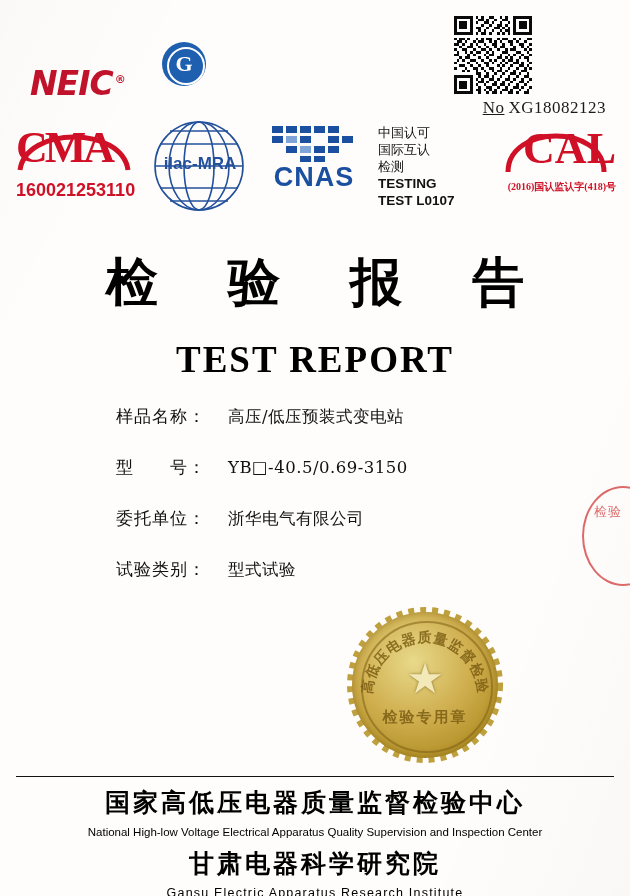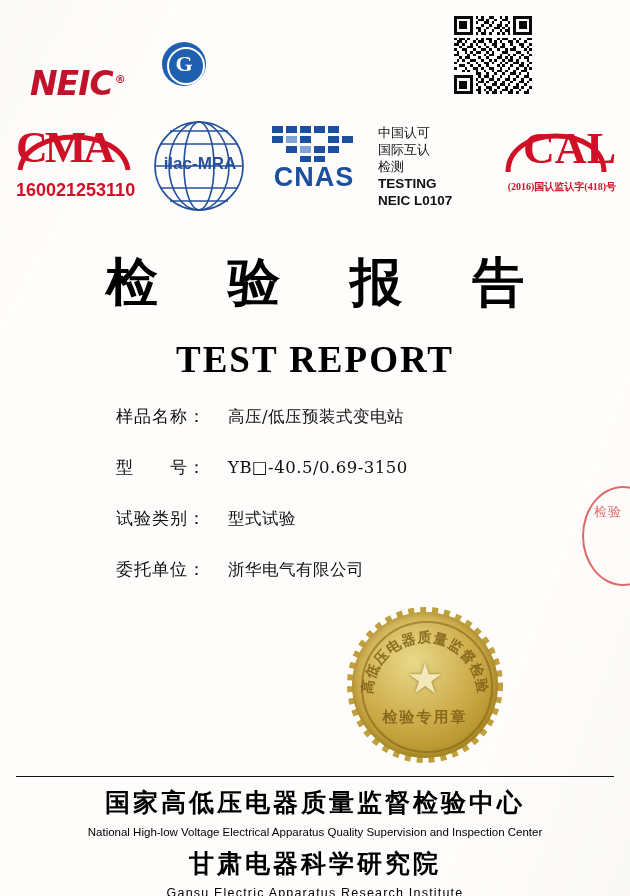--- a/index.html
+++ b/index.html
@@ -654,20 +654,23 @@
             <rect x="12" y="28" width="1" height="1"></rect>
             <rect x="14" y="28" width="2" height="1"></rect>
             <rect x="17" y="28" width="1" height="1"></rect>
             <rect x="20" y="28" width="2" height="1"></rect>
             <rect x="23" y="28" width="1" height="1"></rect>
             <rect x="26" y="28" width="2" height="1"></rect>
         </g>
       </svg>
     </div>
 
+    <div class="report-no">
+      <span class="lbl">No</span><span>XG18082123</span>
+    </div>
   </div>
 
   <div class="accred-row">
 
     <div class="cma">
       <div class="mark">
         <svg class="arcbox" viewBox="0 0 116 56">
           <path d="M4,50 C10,6 106,6 112,50" fill="none" stroke="#cf1026" stroke-width="5"></path>
         </svg>
         <span>CMA</span>
@@ -713,21 +716,21 @@
         </g>
       </svg>
       <div class="word">CNAS</div>
     </div>
 
     <div class="cnas-txt">
       <div>中国认可</div>
       <div>国际互认</div>
       <div>检测</div>
       <div class="en">TESTING</div>
-      <div class="en">NEIC L0107</div>
+      <div class="en">TEST L0107</div>
     </div>
 
     <div class="cal">
       <div class="mark">
         <svg style="position:absolute;left:6px;top:0;width:108px;height:54px" viewBox="0 0 108 54">
           <path d="M6,50 C6,2 102,2 102,50" fill="none" stroke="#cf1026" stroke-width="5"></path>
         </svg>
         <span>CAL</span>
       </div>
       <div class="num">(2016)国认监认字(418)号</div>
@@ -740,26 +743,26 @@
   <div class="fields">
     <div class="field">
       <span class="lbl">样品名称：</span>
       <span class="val">高压/低压预装式变电站</span>
     </div>
     <div class="field">
       <span class="lbl spaced">型　　号：</span>
       <span class="val">YB□-40.5/0.69-3150</span>
     </div>
     <div class="field">
+      <span class="lbl">委托单位：</span>
+      <span class="val">浙华电气有限公司</span>
+    </div>
+    <div class="field">
       <span class="lbl">试验类别：</span>
       <span class="val">型式试验</span>
-    </div>
-    <div class="field">
-      <span class="lbl">委托单位：</span>
-      <span class="val">浙华电气有限公司</span>
     </div>
   </div>
 
   <div class="seal">
     <svg class="cog" viewBox="0 0 158 158">
       <g fill="#c9a743">
         <circle cx="79" cy="79" r="77" fill="#c9a743" opacity="0.0"></circle>
       </g>
       <g stroke="#bfa03e" stroke-width="6" fill="none">
         <circle cx="79" cy="79" r="75" stroke-dasharray="6 6"></circle>

